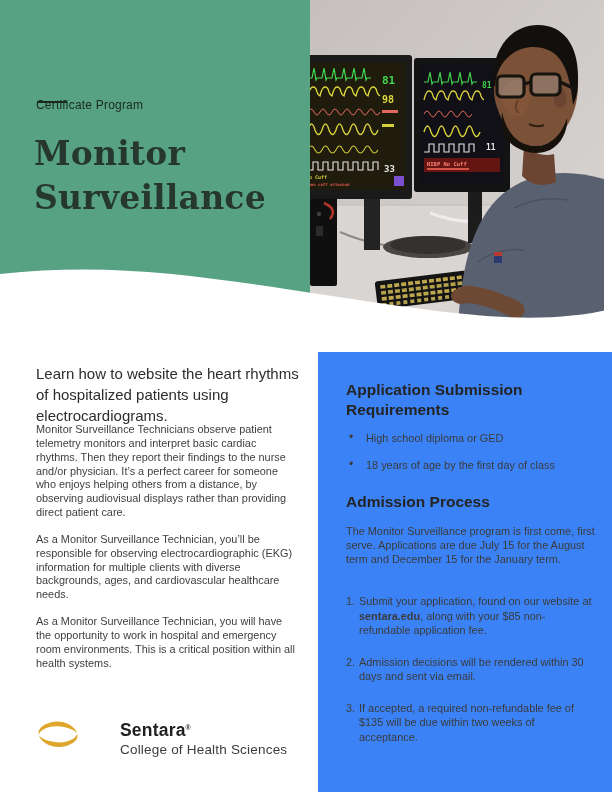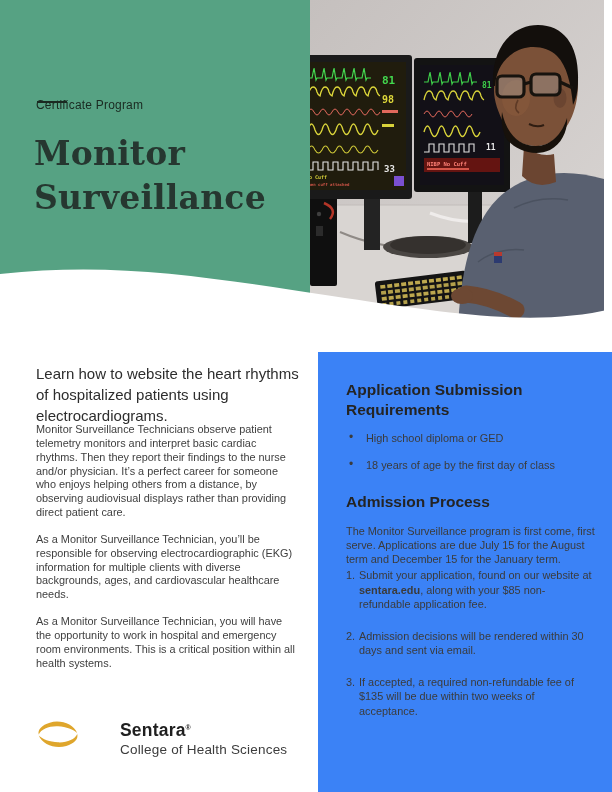--- a/index.html
+++ b/index.html
@@ -20,21 +20,21 @@
   .bodycol{position:absolute;left:36px;top:423px;width:272px;font-size:10.9px;line-height:1.27;color:#3e3e3e;}
   .bodycol p{margin:0 12px 13px 0;}
   
   .panel{position:absolute;left:318px;top:352px;width:294px;height:440px;background:#3b82f6;
          box-sizing:border-box;padding:28px 16px 0 28px;color:#3b3b3b;}
   .panel h3{margin:0 0 12px 0;font-size:15.5px;line-height:1.26;font-weight:700;color:#242424;width:210px;}
   .panel h3.second{margin-top:20px;}
   .req-list{margin:0 0 18px 0;padding:0;list-style:none;}
   .req-item{position:relative;padding-left:20px;margin-bottom:13px;font-size:10.9px;line-height:1.3;color:#3b3b3b;}
   .bullet{position:absolute;left:3px;top:-1px;font-size:12px;color:#3b3b3b;}
-  .process-intro{margin:0 0 2px 0;font-size:10.9px;line-height:1.3;width:252px;}
+  .process-intro{margin:0 0 28px 0;font-size:10.9px;line-height:1.3;width:252px;}
   .step{position:relative;padding-left:13px;margin-bottom:18px;font-size:10.9px;line-height:1.3;width:250px;box-sizing:border-box;}
   .step-num{position:absolute;left:0;top:0;}
   .step b{font-weight:700;text-align:right;}
   
   .brand{position:absolute;left:36px;top:714px;width:260px;height:52px;}
   .brand-icon{position:absolute;left:0;top:4px;width:44px;height:34px;}
   .brand-name{position:absolute;left:84px;top:6px;font-size:17.5px;font-weight:700;color:#1f1f1f;letter-spacing:.2px;}
   .brand-name sup{font-size:7px;vertical-align:6px;}
   .brand-tagline{position:absolute;left:84px;top:28px;font-size:13.5px;color:#3c3c3c;letter-spacing:.2px;}
   

